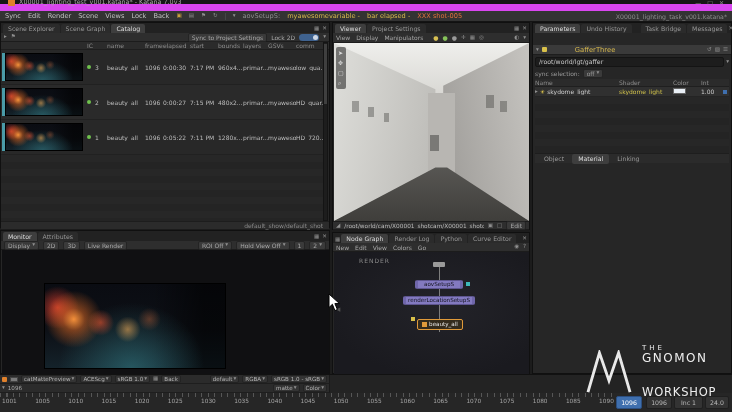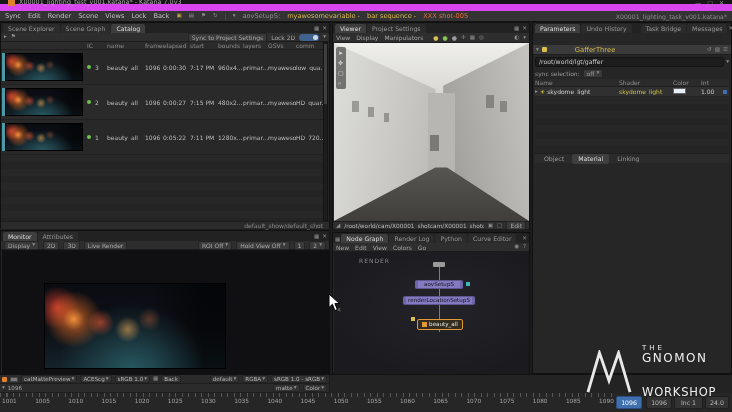--- a/index.html
+++ b/index.html
@@ -119,21 +119,21 @@
         <span class="menu-item">Back</span>
       </span>
     <span class="ic" style="color:#caa23f;">▣</span>
     <span class="ic">▤</span>
     <span class="ic">⚑</span>
     <span class="ic">↻</span>
     <span class="sep"></span>
     <span class="ic">▾</span>
     <span style="color:#8f8f8f;">aovSetupS:</span>
     <span class="var-a">myawesomevariable -</span>
-    <span class="var-b">bar sequence -</span>
+    <span class="var-b">bar elapsed -</span>
     <span class="var-d">XXX shot-005</span>
     <span class="projname">X00001_lighting_task_v001.katana*</span>
   </div>
 
   <div class="panel" style="left:0;top:22px;width:330px;height:206px;">
     <div class="tabbar">
       <span class="tab">Scene Explorer</span>
       <span class="tab">Scene Graph</span>
       <span class="tab active">Catalog</span>
       <span class="tabicons">

